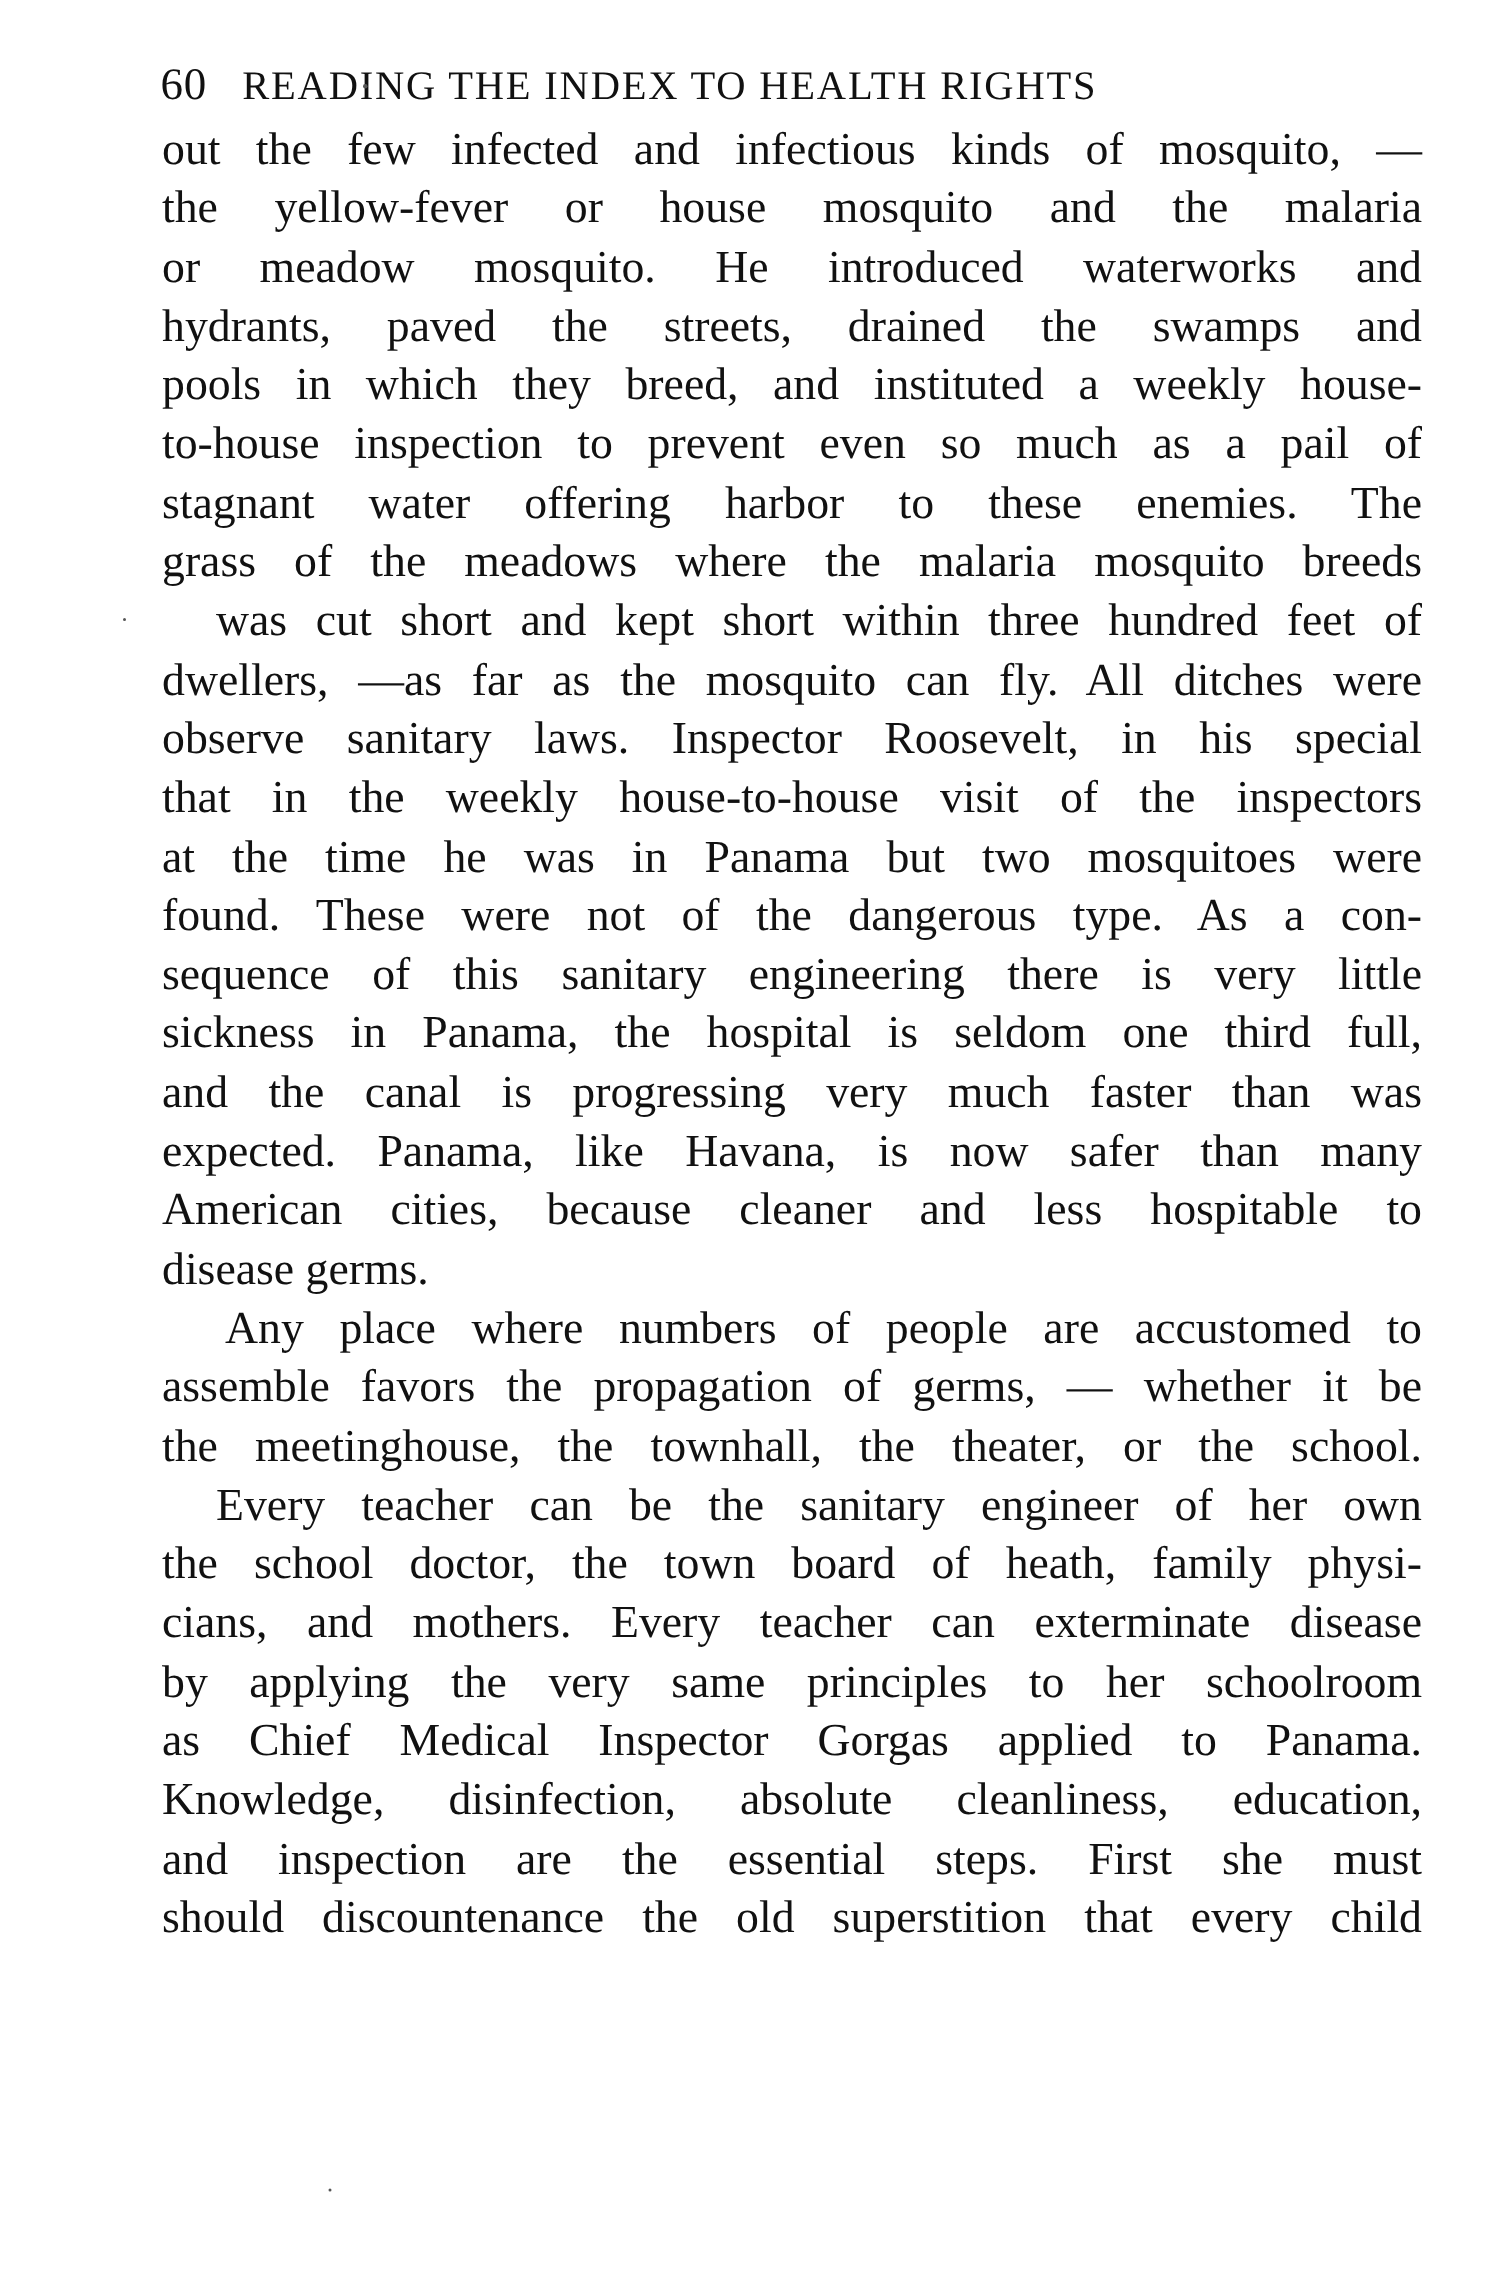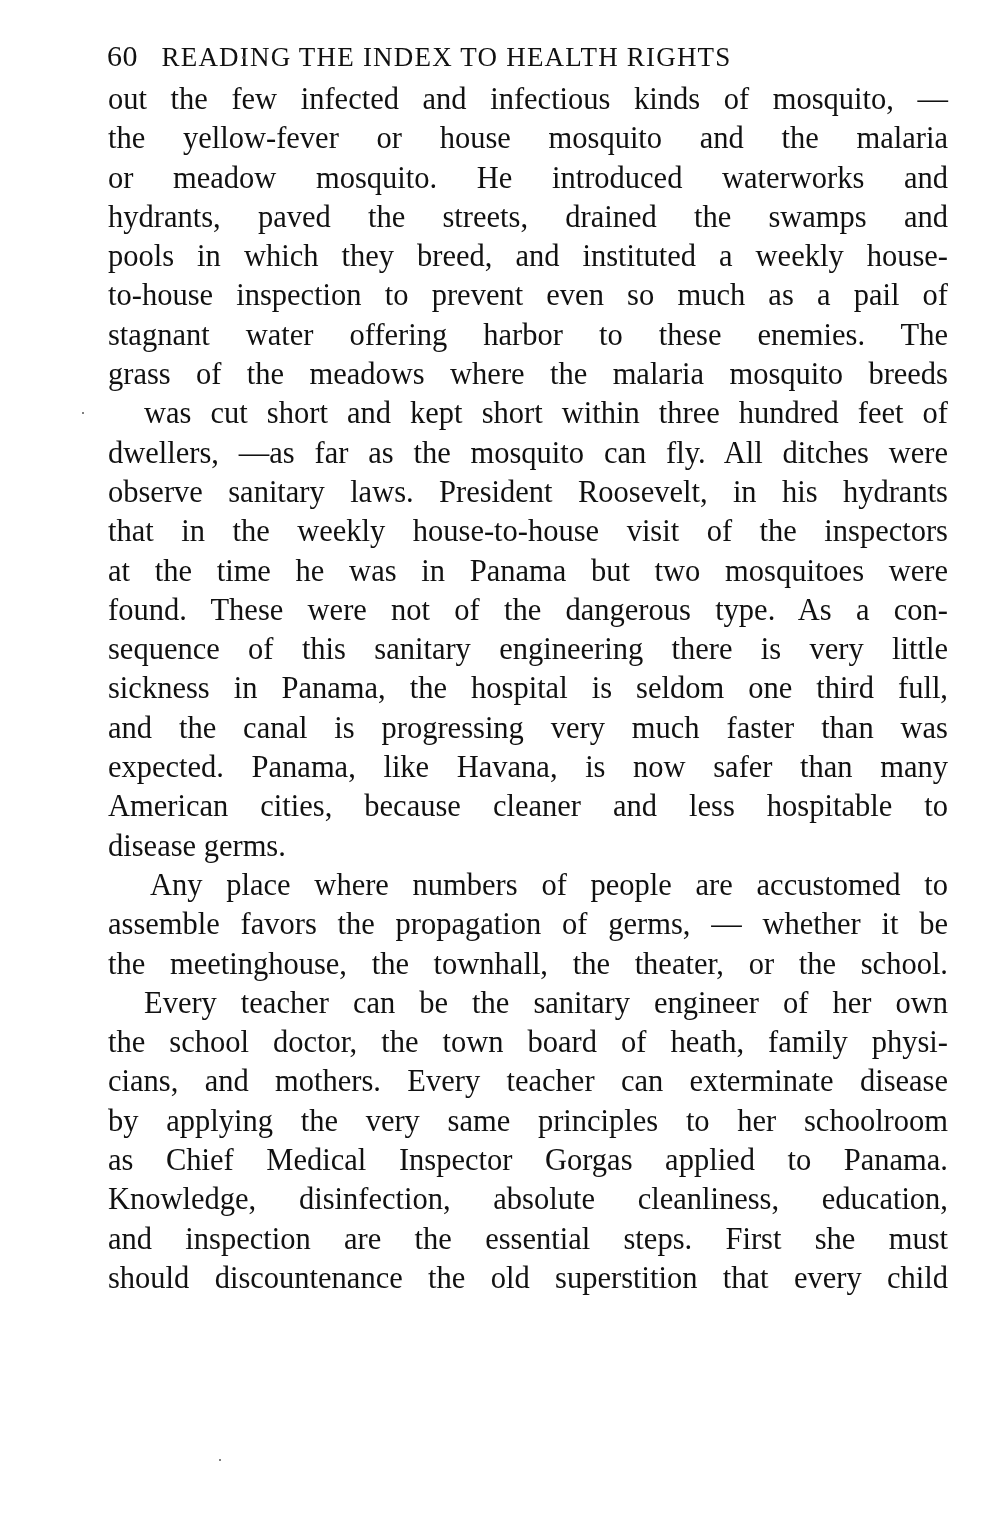--- a/index.html
+++ b/index.html
@@ -75,21 +75,21 @@
   <div class="line" style="white-space: normal;">out the few infected and infectious kinds of mosquito, —</div>
   <div class="line" style="white-space: normal;">the yellow-fever or house mosquito and the malaria</div>
   <div class="line" style="white-space: normal;">or meadow mosquito. He introduced waterworks and</div>
   <div class="line" style="white-space: normal;">hydrants, paved the streets, drained the swamps and</div>
   <div class="line" style="white-space: normal;">pools in which they breed, and instituted a weekly house-</div>
   <div class="line" style="white-space: normal;">to-house inspection to prevent even so much as a pail of</div>
   <div class="line" style="white-space: normal;">stagnant water offering harbor to these enemies. The</div>
   <div class="line" style="white-space: normal;">grass of the meadows where the malaria mosquito breeds</div>
   <div class="line" style="white-space: normal; margin-left: 36px;">was cut short and kept short within three hundred feet of</div>
   <div class="line" style="white-space: normal;">dwellers, —as far as the mosquito can fly. All ditches were</div>
-  <div class="line" style="white-space: normal;">observe sanitary laws. President Roosevelt, in his hydrants</div>
+  <div class="line" style="white-space: normal;">observe sanitary laws. Inspector Roosevelt, in his special</div>
   <div class="line" style="white-space: normal;">that in the weekly house-to-house visit of the inspectors</div>
   <div class="line" style="white-space: normal;">at the time he was in Panama but two mosquitoes were</div>
   <div class="line" style="white-space: normal;">found. These were not of the dangerous type. As a con-</div>
   <div class="line" style="white-space: normal;">sequence of this sanitary engineering there is very little</div>
   <div class="line" style="white-space: normal;">sickness in Panama, the hospital is seldom one third full,</div>
   <div class="line" style="white-space: normal;">and the canal is progressing very much faster than was</div>
   <div class="line" style="white-space: normal;">expected. Panama, like Havana, is now safer than many</div>
   <div class="line" style="white-space: normal;">American cities, because cleaner and less hospitable to</div>
   <div class="line last" style="white-space: normal;">disease germs.</div>
   <div class="line indent" style="white-space: normal;">Any place where numbers of people are accustomed to</div>

